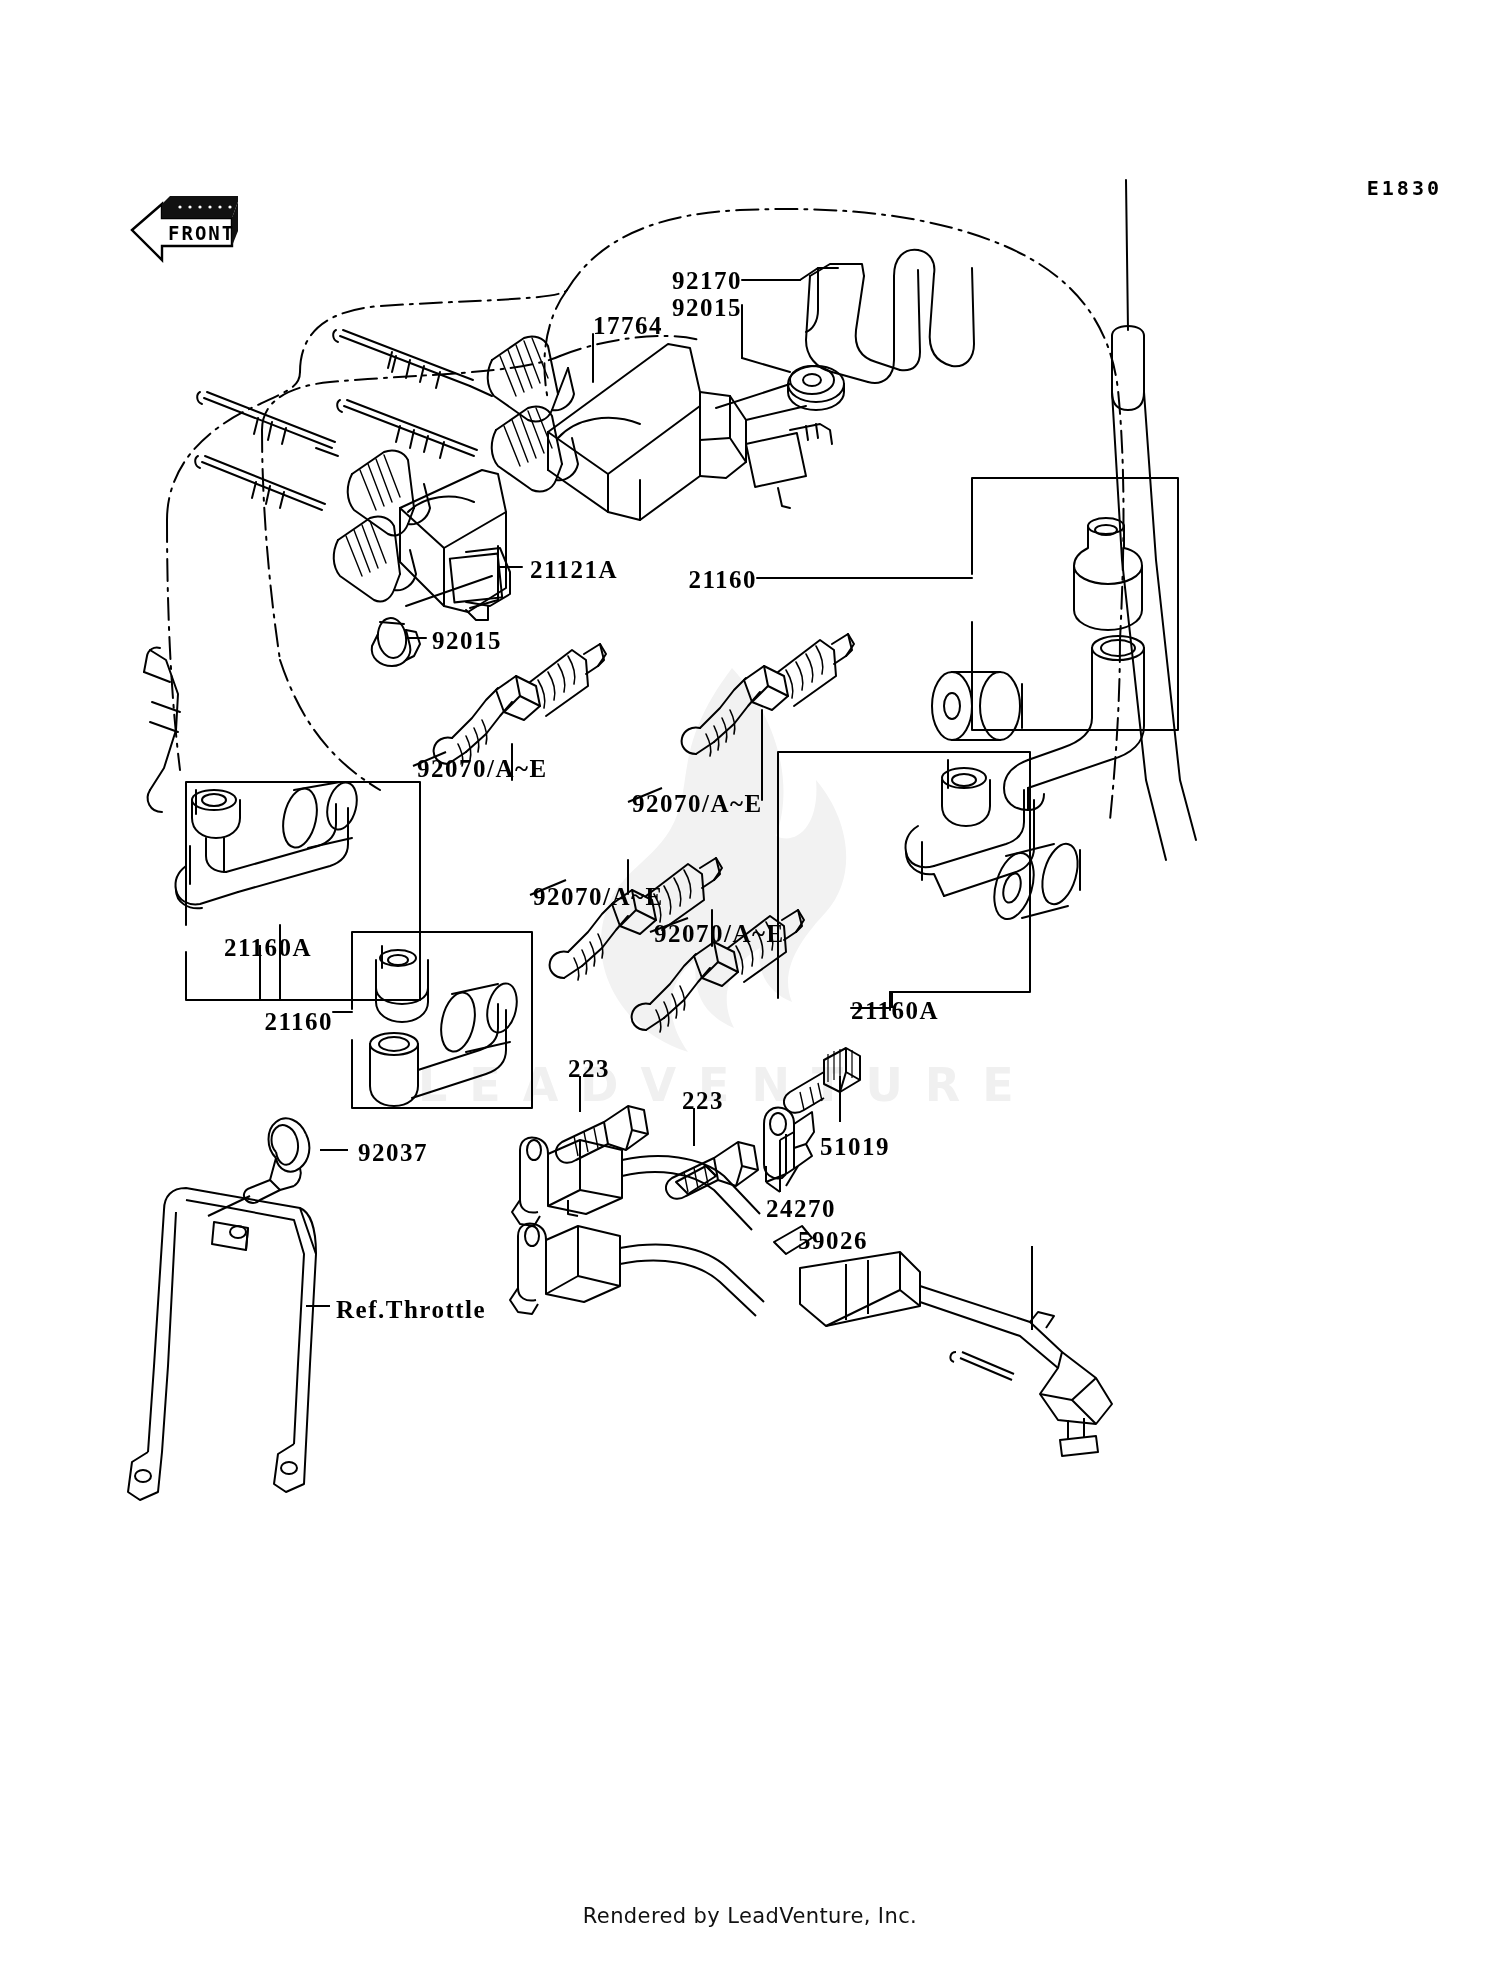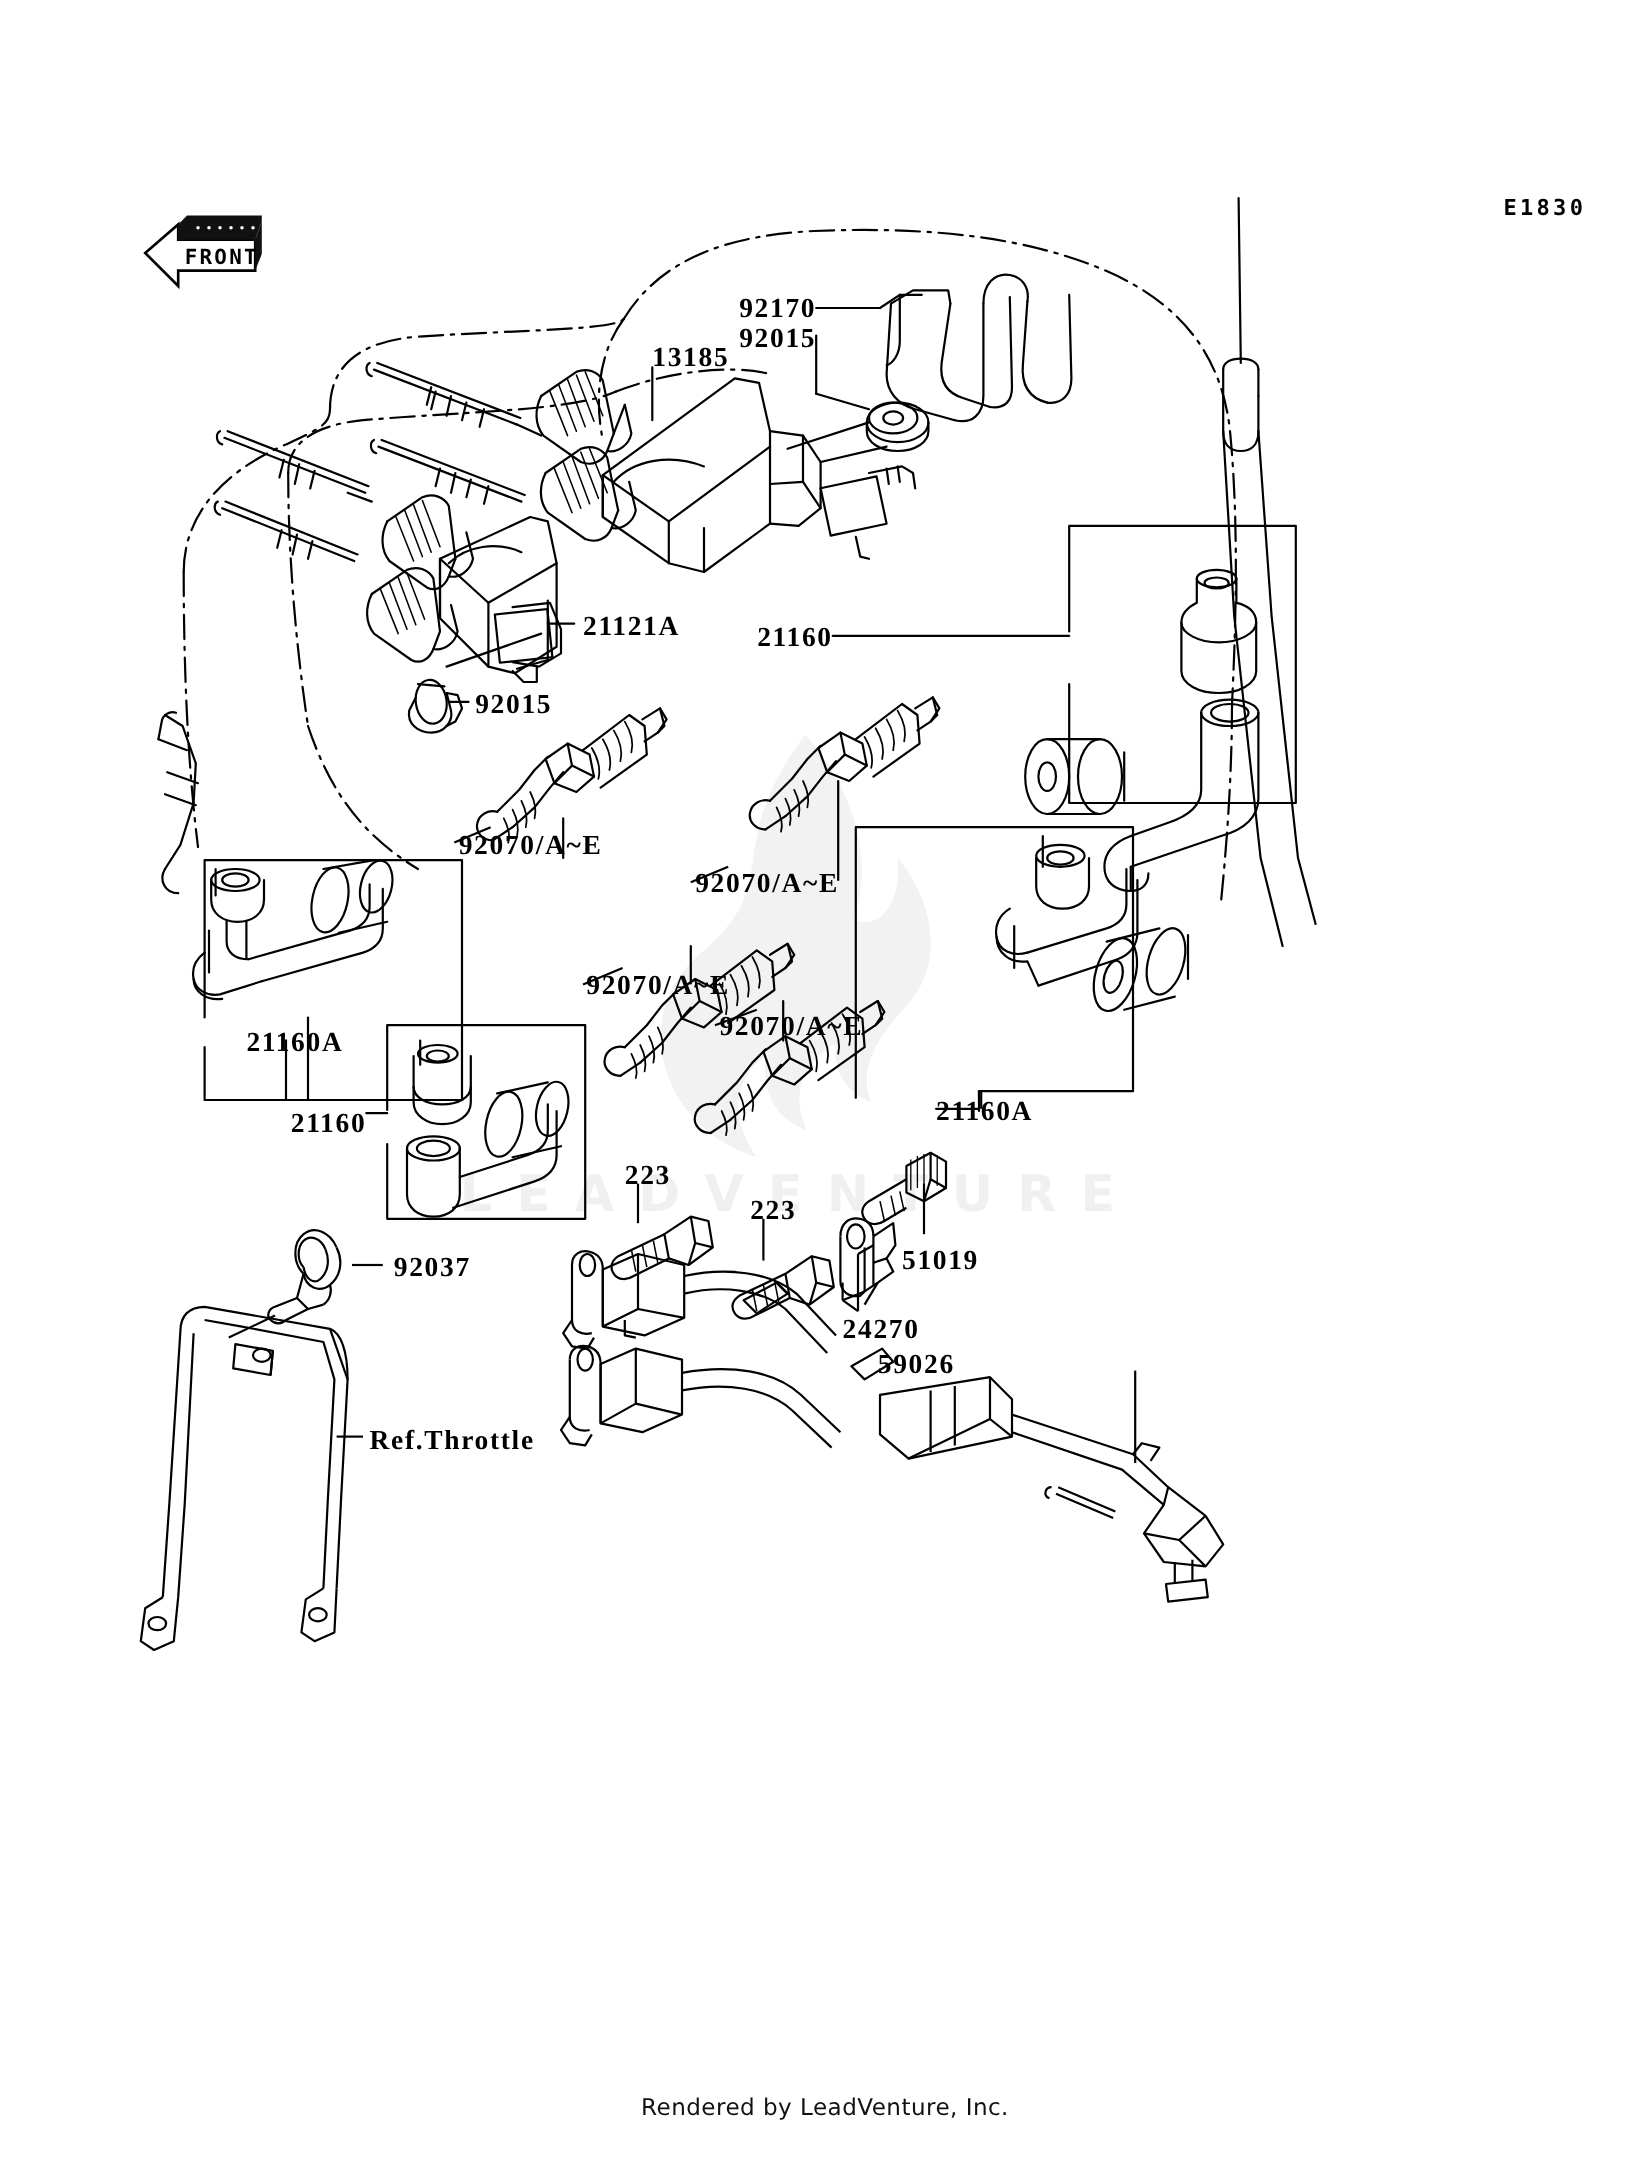--- a/index.html
+++ b/index.html
@@ -556,21 +556,21 @@
         <circle cx="82" cy="17" r="1.6"></circle>
       <circle cx="92" cy="17" r="1.6"></circle>
         <circle cx="102" cy="17" r="1.6"></circle>
     </g>
     <text id="front-text" x="40" y="50" font-family="DejaVu Sans Mono, Liberation Mono, monospace" font-size="19" font-weight="bold" letter-spacing="2" fill="#000">FRONT</text>
   </svg>
 
   <div id="labels">
       <div class="lbl right" style="left: 742px; top: 268px;">92170</div>
       <div class="lbl right" style="left: 742px; top: 295px;">92015</div>
-      <div class="lbl" style="left: 593px; top: 313px;">13185</div>
+      <div class="lbl" style="left: 593px; top: 313px;">17764</div>
       <div class="lbl" style="left: 530px; top: 557px;">21121A</div>
       <div class="lbl right" style="left: 757px; top: 567px;">21160</div>
       <div class="lbl" style="left: 432px; top: 628px;">92015</div>
       <div class="lbl" style="left: 417px; top: 756px;">92070/A~E</div>
       <div class="lbl" style="left: 632px; top: 791px;">92070/A~E</div>
       <div class="lbl" style="left: 224px; top: 935px;">21160A</div>
       <div class="lbl" style="left: 533px; top: 884px;">92070/A~E</div>
       <div class="lbl" style="left: 654px; top: 921px;">92070/A~E</div>
       <div class="lbl right" style="left: 333px; top: 1009px;">21160</div>
       <div class="lbl" style="left: 851px; top: 998px;">21160A</div>

